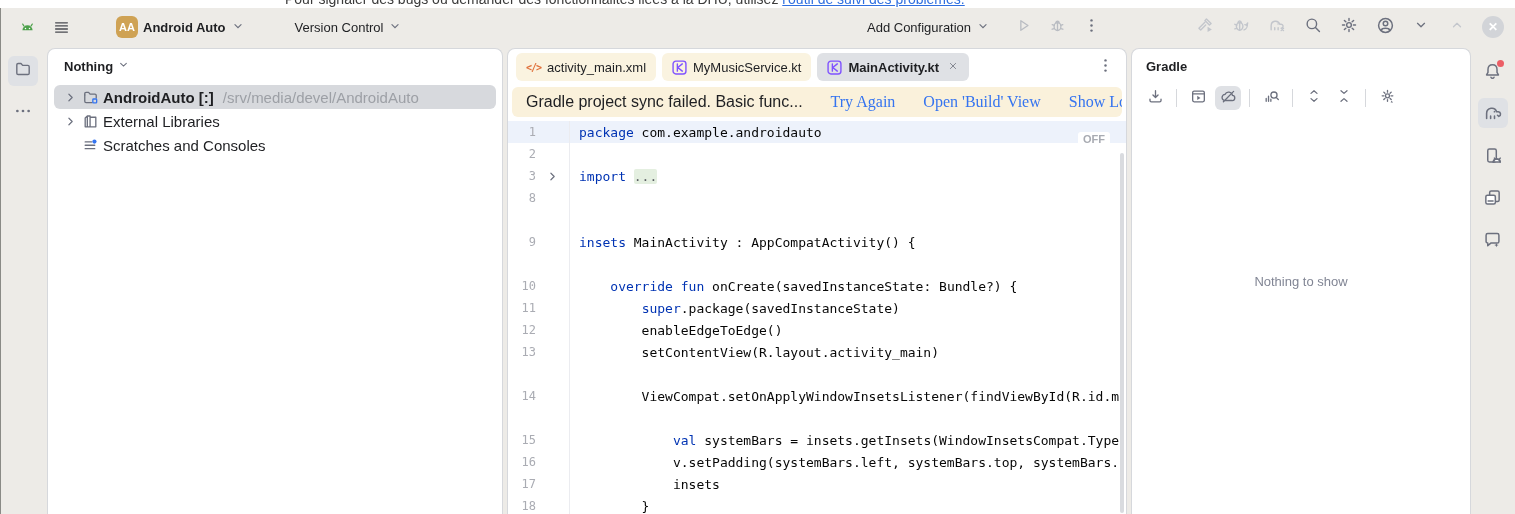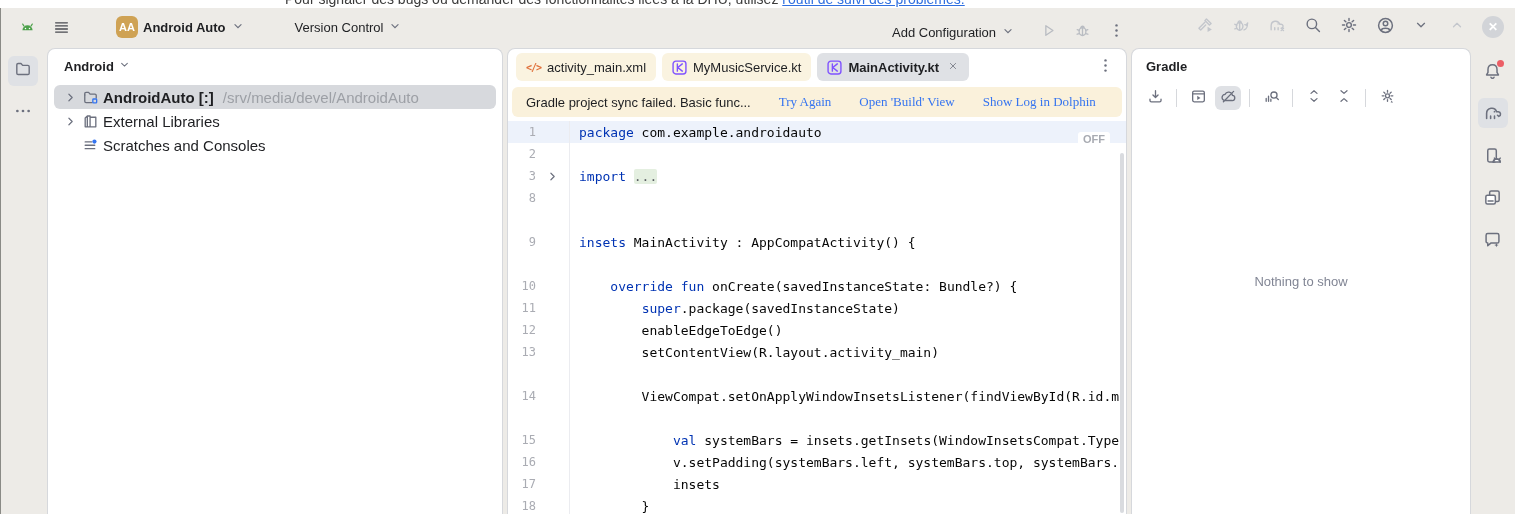--- a/index.html
+++ b/index.html
@@ -13,21 +13,21 @@
 
   
   .ide { position:absolute; left:0; top:8px; width:1515px; height:514px; background:#edebe7; border-left:1px solid #8a8a86; }
 
   
   .toolbar { position:absolute; left:0; top:0; width:100%; height:38px; display:flex; align-items:center; }
   .tb-left { display:flex; align-items:center; gap:6px; padding-left:12px; }
   .tb-btn { display:flex; align-items:center; gap:5px; height:28px; padding:0 7px; border-radius:6px; color:#1e1f22; font-size:13px; cursor:default; }
   .badge-aa { width:22px; height:22px; border-radius:6px; background:#cfa254; color:#fff; font-size:11px; font-weight:bold; display:flex; align-items:center; justify-content:center; }
   .proj-name { font-weight:600; }
-  .tb-center { position:absolute; left:884px; top:0; height:38px; display:flex; align-items:flex-end; gap:2px; }
+  .tb-center { position:absolute; left:859px; top:0; height:38px; display:flex; align-items:center; gap:2px; }
   .tb-right { position:absolute; right:8px; top:0; height:38px; display:flex; align-items:center; gap:8px; }
   .icon-btn { width:28px; height:28px; border-radius:6px; display:flex; align-items:center; justify-content:center; }
   .icon-btn.selected { background:#dfe1e5; }
   .muted-text { color:#1e1f22; font-size:13px; }
 
   
   .panel { position:absolute; top:40px; height:470px; background:#fff; border:1px solid #d6d8dc; border-bottom:none; border-radius:8px 8px 0 0; overflow:hidden; }
   .left-strip { position:absolute; left:0; top:40px; width:44px; height:470px; display:flex; flex-direction:column; align-items:center; gap:12px; padding-top:8px; }
   .right-strip { position:absolute; right:0; top:40px; width:45px; height:470px; display:flex; flex-direction:column; align-items:center; gap:12px; padding-top:8px; }
 
@@ -46,21 +46,21 @@
   .tree-detail { color:#9da0a6; margin-left:5px; }
 
   
   .tabbar { height:36px; display:flex; align-items:center; gap:6px; padding:0 8px; position:relative; }
   .tab { height:28px; display:flex; align-items:center; gap:6px; padding:0 10px; border-radius:6px; font-size:13px; color:#1e1f22; background:#faf3e0; }
   .tab.active { background:#dfe1e5; font-weight:700; }
   .tab .close-x { color:#7e828c; font-size:12px; margin-left:2px; }
   .tab-kebab { position:absolute; right:12px; color:#6c707e; font-size:15px; letter-spacing:0; }
 
   
-  .banner { margin:2px 4px 4px 4px; height:30px; background:#faf1db; border-radius:6px; display:flex; align-items:center; gap:28px; padding:0 14px; font-size:13px; white-space:nowrap; overflow:hidden; }
+  .banner { margin:2px 4px 4px 4px; height:30px; background:#faf1db; border-radius:6px; display:flex; align-items:center; gap:28px; padding:0 14px; font-size:16px; white-space:nowrap; overflow:hidden; }
   .banner .msg { color:#1e1f22; }
   .banner a { color:#3574f0; text-decoration:none; }
 
   
   .code { position:relative; font-family:"DejaVu Sans Mono", monospace; font-size:13px; }
   .code-line { position:relative; height:22px; display:flex; align-items:center; }
   .code-line.hl { background:#edf2fb; }
   .gutter-num { width:28px; text-align:right; color:#aaacb3; font-size:12px; flex:none; }
   .fold-zone { width:34px; flex:none; display:flex; align-items:center; justify-content:center; color:#6c707e; border-right:1px solid #ebecf0; align-self:stretch; }
   .line-text { white-space:pre; padding-left:9px; color:#070707; }
@@ -224,21 +224,21 @@
                 <circle cx="3" cy="8" r="1.2"></circle>
                 <circle cx="8" cy="8" r="1.2"></circle>
                 <circle cx="13" cy="8" r="1.2"></circle>
               </g>
             </svg></span>
         </div>
       </div>
 
     <div class="panel project-panel">
       <div class="panel-header">
-        <span>Android</span>
+        <span>Nothing</span>
         <span><svg width="13" height="13" viewBox="0 0 16 16" fill="none" stroke="#6c707e" stroke-width="1.3" stroke-linecap="round">
               <path d="M4.5 6.5 8 10l3.5-3.5"></path>
             </svg></span>
       </div>
       <div class="tree" id="project-tree">
           <div class="tree-row selected">
             <span class="chev">
               <svg width="15" height="15" viewBox="0 0 16 16" fill="none" stroke="#6c707e" stroke-width="1.25" stroke-linecap="round" stroke-linejoin="round">
                 <path d="M6.3 4.5 9.8 8l-3.5 3.5"></path>
               </svg>

